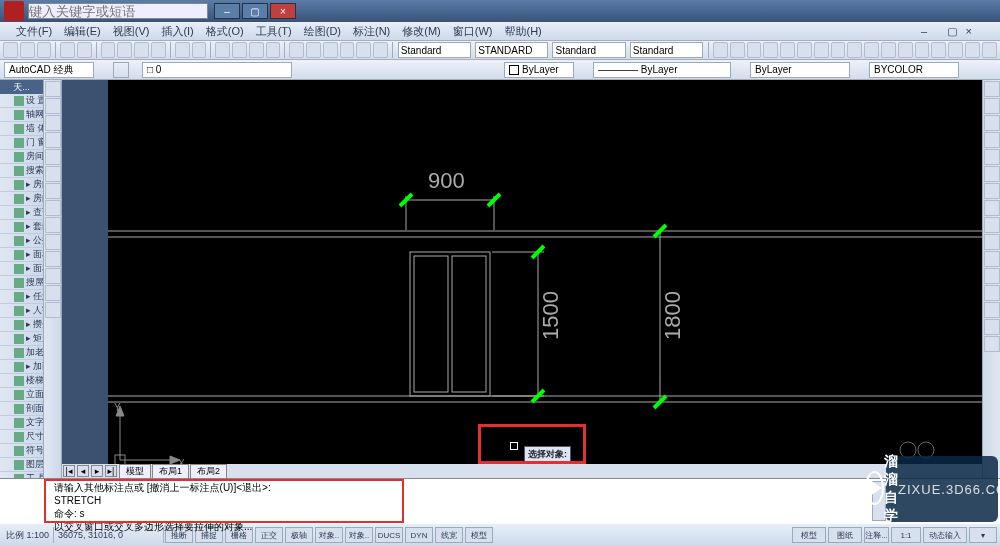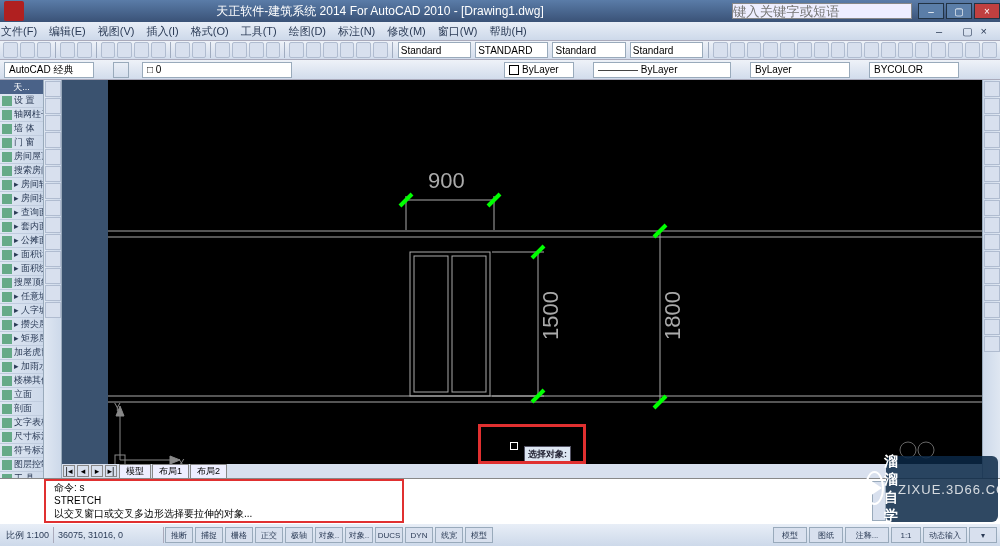--- a/index.html
+++ b/index.html
@@ -8,37 +8,37 @@
 .titlebar { height: 22px; background: linear-gradient(#5a7ca8,#3a5277); display: flex; align-items: center; color: #fff; }
 .titlebar .logo { width: 20px; height: 20px; background:#b02020; margin:0 4px; border-radius:2px; }
 .titlebar .title { flex:1; text-align:center; font-size:12px; }
 .titlebar .searchbox { width:180px; height:16px; background:#eef; border:1px solid #888; margin-right:4px; }
 .titlebar .winbtns { display:flex; }
 .titlebar .winbtns div { width:26px; height:16px; background:#4a6; margin-left:2px; border:1px solid #234; display:flex;align-items:center;justify-content:center;color:#fff;font-size:10px;}
 .titlebar .winbtns .min{background:#5b7ea8;}
 .titlebar .winbtns .max{background:#5b7ea8;}
 .titlebar .winbtns .close{background:#c04040;}
 
-.menubar { height:18px; background:linear-gradient(#e8eef7,#cdd9ea); display:flex; align-items:center; padding:0 1px; font-size:11px; color:#2a3a55;}
+.menubar { height:18px; background:linear-gradient(#e8eef7,#cdd9ea); display:flex; align-items:center; padding:0 16px; font-size:11px; color:#2a3a55;}
 .menubar span { margin-right:12px; cursor:default;}
 
 .toolbar { height:20px; background:linear-gradient(#eef2f8,#d2dcec); display:flex; align-items:center; padding:0 2px; border-top:1px solid #aab; border-bottom:1px solid #aab;}
 .toolbar .tbtn { width:18px; height:16px; margin:0 1px; background:#d8e0ee; border:1px solid #b0bcd0; border-radius:2px;}
 .toolbar .sep { width:1px; height:16px; background:#a0acc0; margin:0 3px;}
 .toolbar .combo { height:16px; background:#fff; border:1px solid #9ab; font-size:10px; padding:0 2px; display:flex;align-items:center; margin:0 2px;}
 .toolbar .combo.med{width:90px;}
 
 .workspace-row{height:20px;background:linear-gradient(#eef2f8,#d2dcec);display:flex;align-items:center;padding:0 4px;border-bottom:1px solid #aab;gap:13px;}
 .workspace-row .combo{height:16px;background:#fff;border:1px solid #9ab;font-size:10px;padding:0 4px;display:flex;align-items:center;margin-right:6px;}
 .workspace-row .ws{width:90px;}
 
 .main-area{position:relative; height:398px; display:flex;}
 .left-panel{width:44px; background:linear-gradient(90deg,#dfe7f2,#cdd9ea); border-right:1px solid #9ab; font-size:9px; color:#2a3a55; overflow:hidden;}
 .left-panel .hdr{height:14px;background:#4a6288;color:#fff;font-size:9px;display:flex;align-items:center;justify-content:center;}
-.left-panel .item{height:14px;padding:1px 2px;border-bottom:1px solid #c0ccde;display:flex;align-items:center;white-space:nowrap;}
+.left-panel .item{height:14px;padding:1px 14px;border-bottom:1px solid #c0ccde;display:flex;align-items:center;white-space:nowrap;}
 .left-panel .item .ic{width:10px;height:10px;background:#6a8;margin-right:2px;flex-shrink:0;}
 
 .right-tools{position:absolute;right:0;top:0;width:18px;height:100%;background:linear-gradient(90deg,#cdd9ea,#dfe7f2);border-left:1px solid #9ab;}
 .right-tools .rbtn{width:16px;height:16px;margin:1px;background:#d8e0ee;border:1px solid #b0bcd0;}
 
 .left-tools{position:absolute;left:44px;top:0;width:18px;height:100%;background:linear-gradient(90deg,#dfe7f2,#cdd9ea);border-right:1px solid #9ab;z-index:5;}
 .left-tools .lbtn{width:16px;height:16px;margin:1px;background:#d8e0ee;border:1px solid #b0bcd0;}
 
 .canvas{position:absolute;left:62px;right:18px;top:0;bottom:14px;background:#000;overflow:hidden;margin-left:46px;}
 .canvas svg{position:absolute;left:0;top:0;}
@@ -74,21 +74,20 @@
 <div class="titlebar">
   <div class="logo"></div>
   <div style="display:flex;">
     <div class="tbtn"></div>
     <div class="tbtn"></div>
     <div class="tbtn"></div>
     <div class="tbtn"></div>
     <div class="tbtn"></div>
     <div class="tbtn"></div>
   </div>
-  <div class="title">天正软件-建筑系统 2014 For AutoCAD 2010 - [Drawing1.dwg]</div>
   <input class="searchbox" placeholder="键入关键字或短语" style="">
   <div class="winbtns">
     <div class="min">–</div>
     <div class="max">▢</div>
     <div class="close">×</div>
   </div>
 </div>
 
 <div class="menubar">
   <span>文件(F)</span>
@@ -408,22 +407,23 @@
     <div class="nav">▸</div>
     <div class="nav">▸|</div>
     <div class="tab">模型</div>
     <div class="tab">布局1</div>
     <div class="tab">布局2</div>
   </div>
 </div>
 
 <div class="cmd-area">
   <div class="cmd-text">
+    <div>请输入其他标注点或 [撤消上一标注点(U)]&lt;退出&gt;:</div>
+    <div>STRETCH</div>
     <div>命令: s</div>
-    <div>STRETCH</div>
     <div>以交叉窗口或交叉多边形选择要拉伸的对象...</div>
   </div>
   <div class="cmd-scroll"></div>
   <div class="cmd-highlight"></div>
 </div>
 
 <div class="statusbar">
   <div class="cell">
       <span>比例 1:</span>
       <span>100</span>
@@ -436,21 +436,21 @@
   <div class="sbtn">极轴</div>
   <div class="sbtn">对象..</div>
   <div class="sbtn">对象..</div>
   <div class="sbtn">DUCS</div>
   <div class="sbtn">DYN</div>
   <div class="sbtn">线宽</div>
   <div class="sbtn">模型</div>
   <div style="flex:1"></div>
   <div class="sbtn" style="width:34px">模型</div>
   <div class="sbtn" style="width:34px">图纸</div>
-  <div class="sbtn" style="width:44px">注释...</div>
+  <div class="sbtn" style="width:25px">注释...</div>
   <div class="sbtn" style="width:30px">1:1</div>
   <div class="sbtn" style="width:44px">动态输入</div>
   <div class="sbtn">▾</div>
 </div>
 
 <div class="watermark">
   <div class="play"></div>
   <div class="wt1">溜溜自学</div>
   <div class="wt2">ZIXUE.3D66.COM</div>
 </div>

